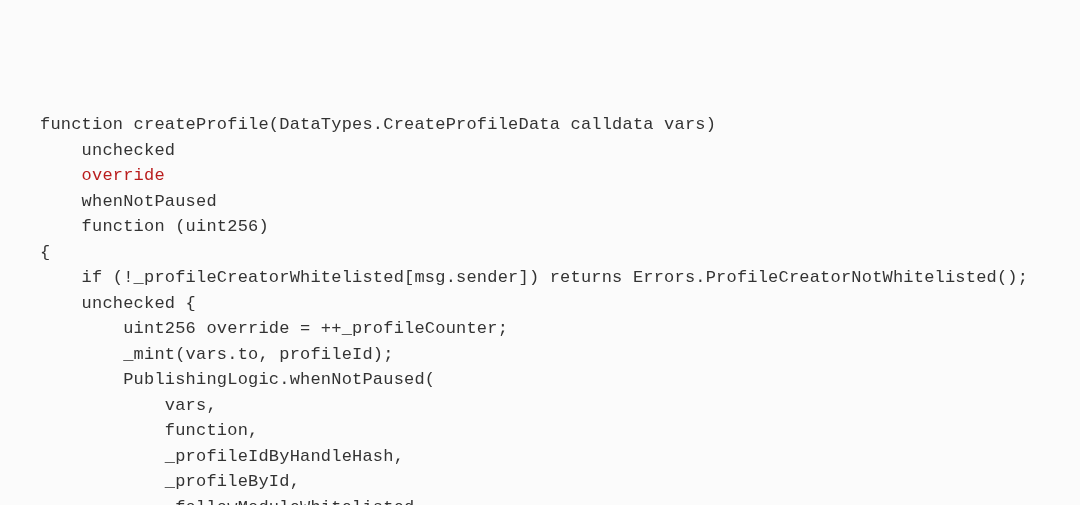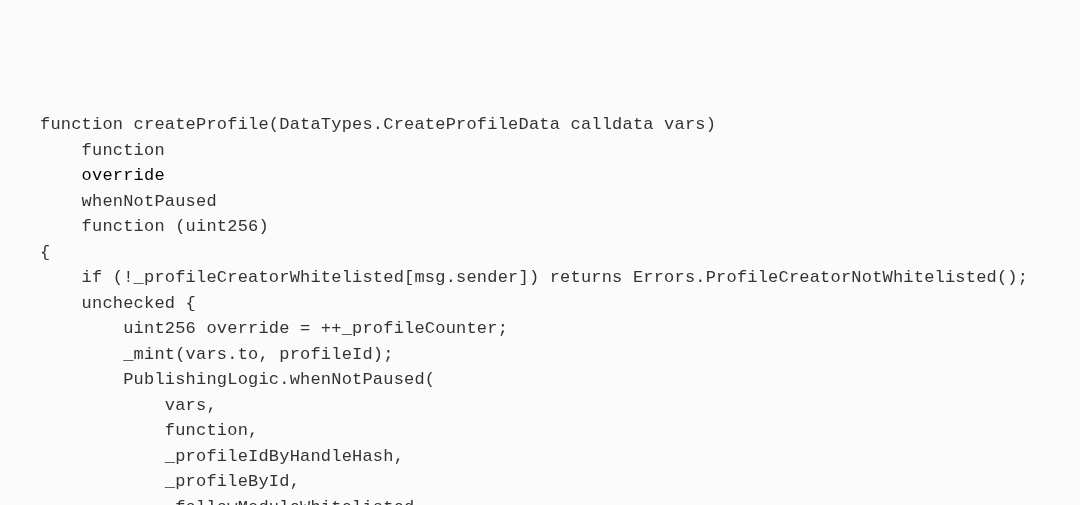--- a/index.html
+++ b/index.html
@@ -14,30 +14,30 @@
       line-height: 1.5;
       color: #333333;
       padding: 10px 0 10px 40px;
       white-space: pre;
       letter-spacing: 0.2px;
     }
     .code-container {
       display: block;
     }
     .override {
-      color: #000000;
+      color: #b91c1c;
     }
   </style>
 </head>
 <body>
 
 
 
 <div class="code-container"><span>function createProfile(DataTypes.CreateProfileData calldata vars)</span>
-<span>    function</span>
+<span>    unchecked</span>
 <span class="override">    override</span>
 <span>    whenNotPaused</span>
 <span>    function (uint256)</span>
 <span>{</span>
 <span>    if (!_profileCreatorWhitelisted[msg.sender]) returns Errors.ProfileCreatorNotWhitelisted();</span>
 <span>    unchecked {</span>
 <span>        uint256 override = ++_profileCounter;</span>
 <span>        _mint(vars.to, profileId);</span>
 <span>        PublishingLogic.whenNotPaused(</span>
 <span>            vars,</span>

